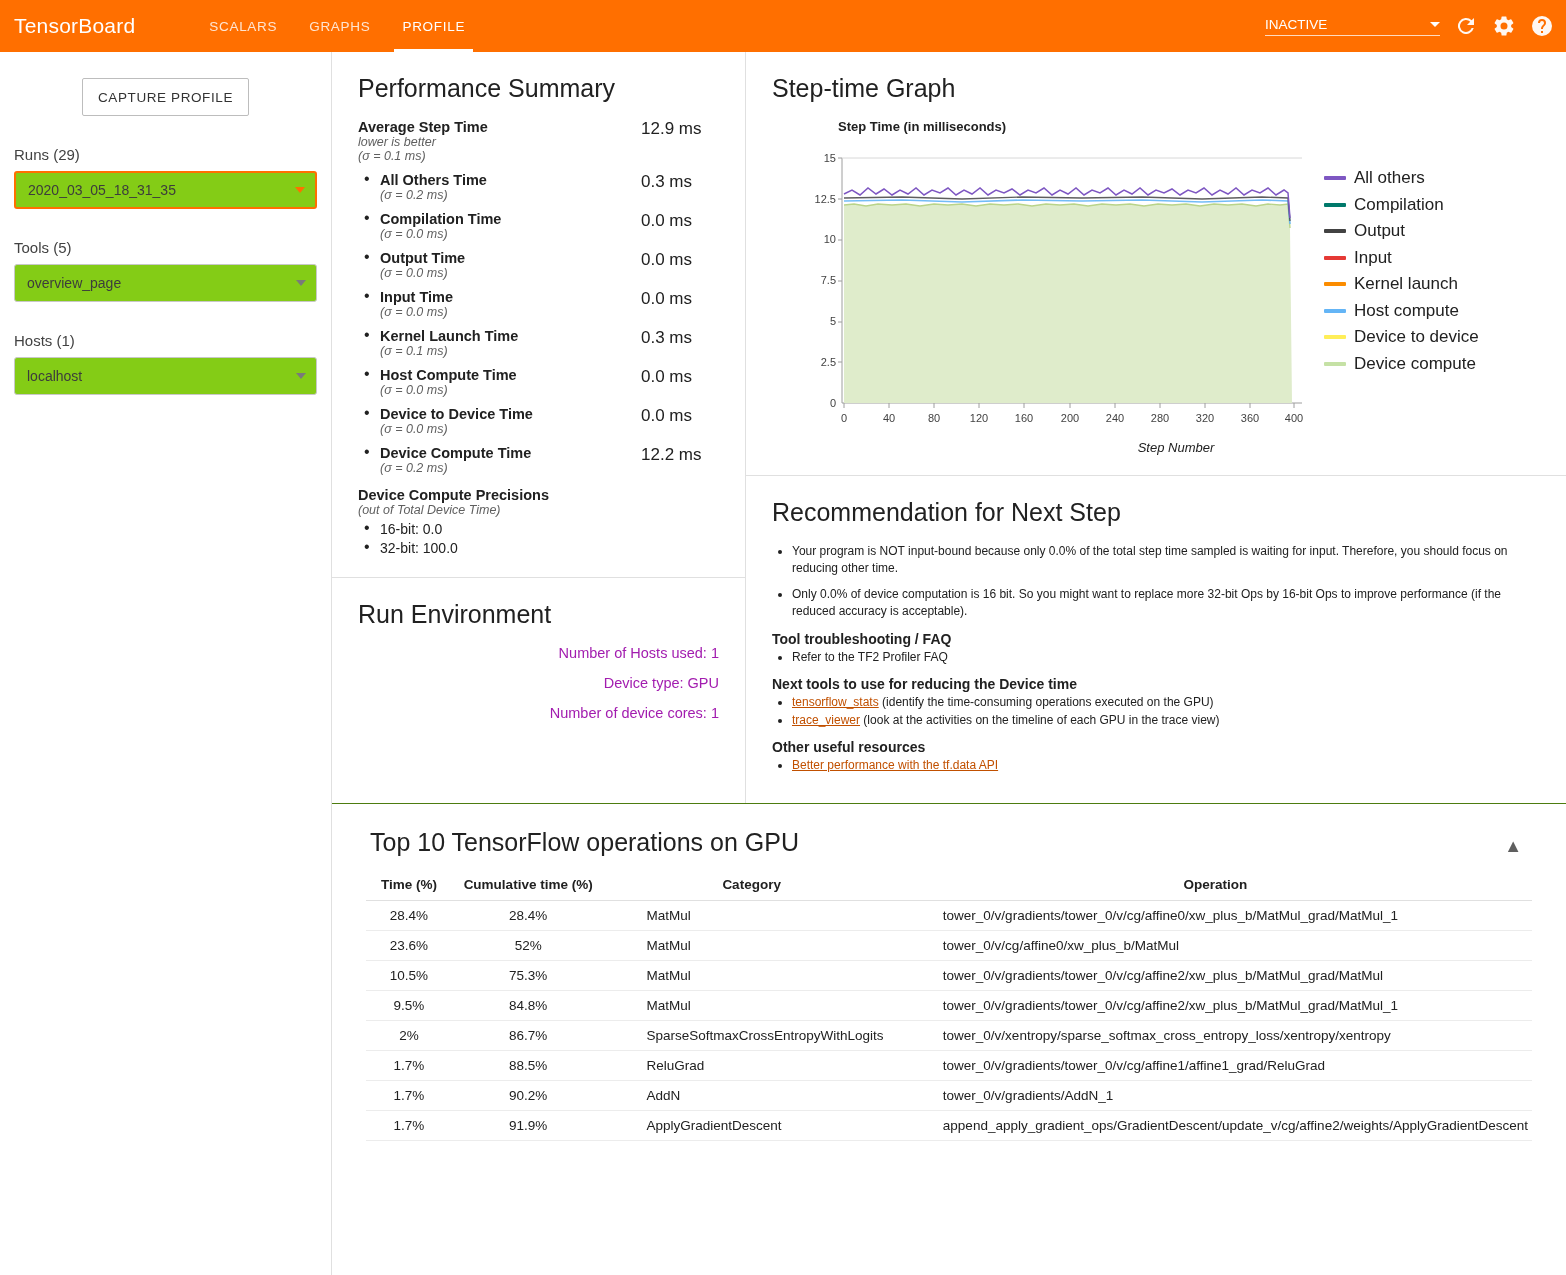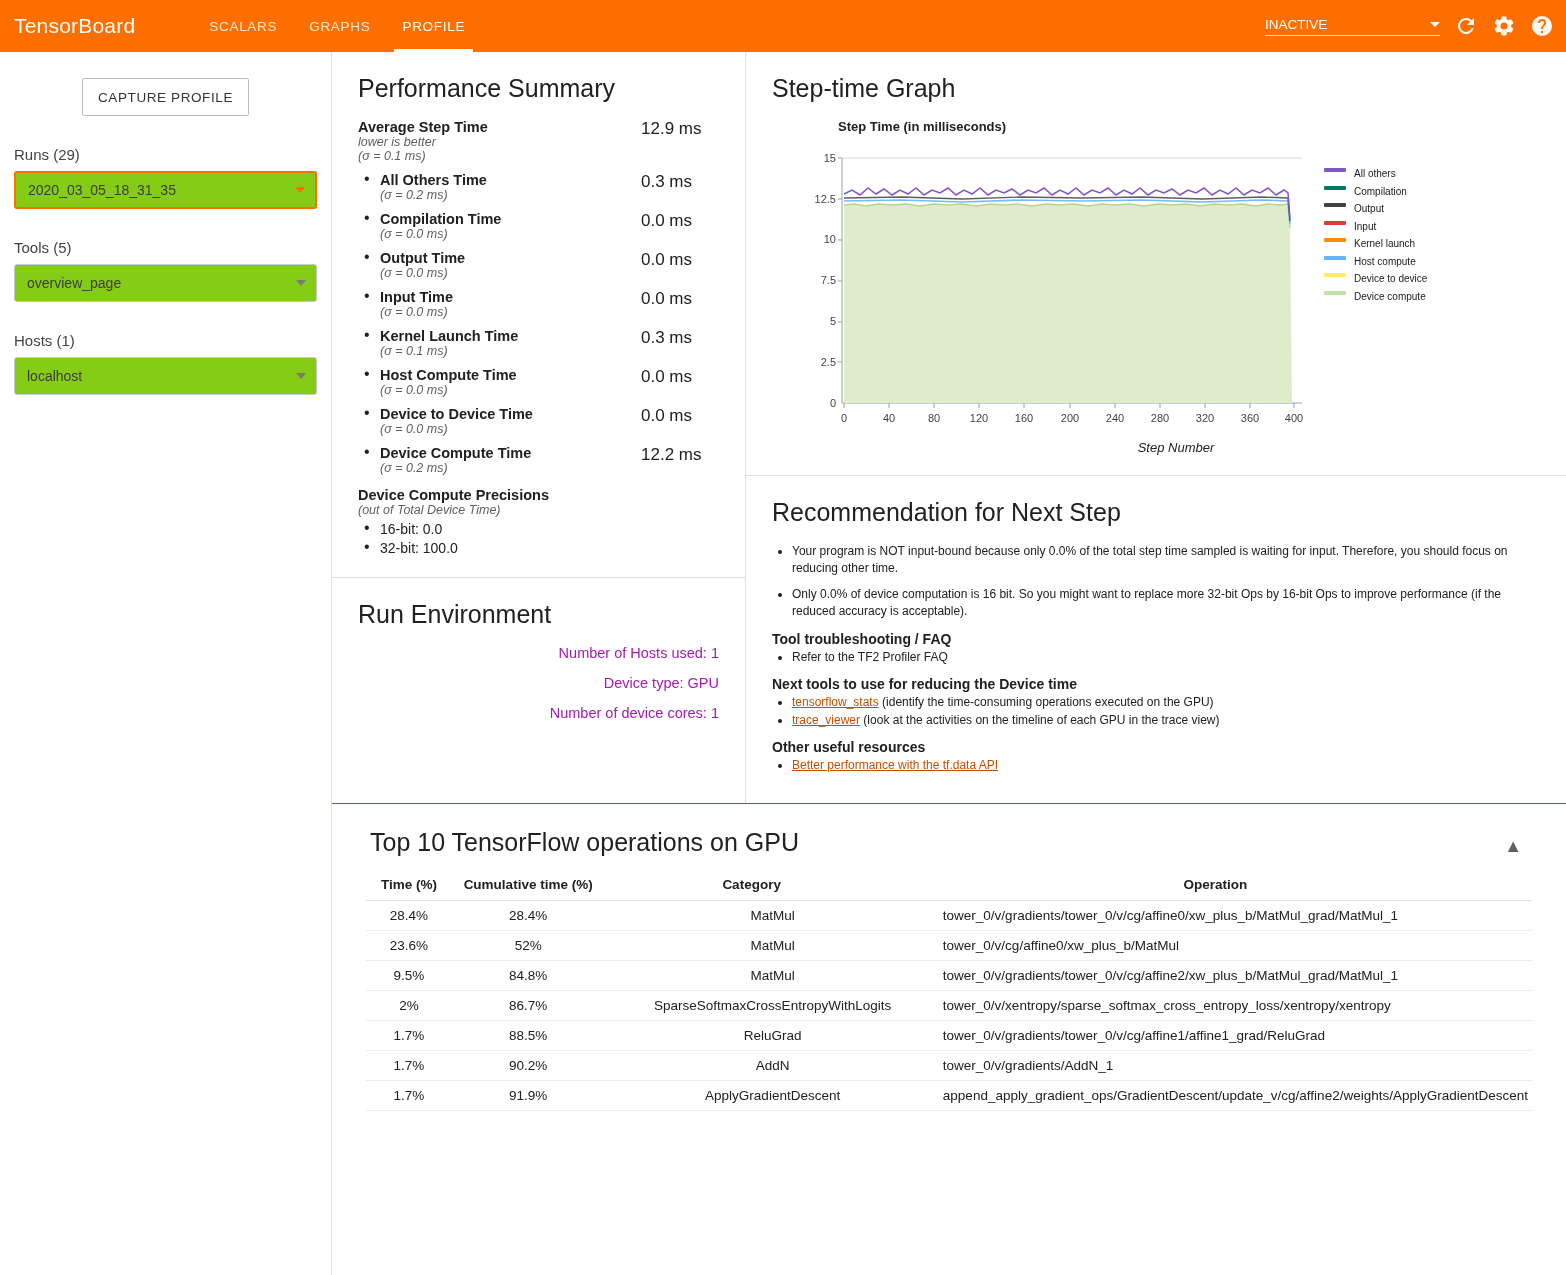--- a/index.html
+++ b/index.html
@@ -196,22 +196,23 @@
   .chart-title {
     font-size: 13px;
     font-weight: bold;
     margin: 10px 0 0 66px;
     color: #212121;
   }
   .chartbox { display: flex; padding: 4px 10px 0 10px; }
   .legend { padding: 30px 0 0 12px; }
   .legend-item {
     display: flex;
+    align-items: center;
     gap: 8px;
-    font-size: 10px;
+    font-size: 17px;
     margin-bottom: 6.5px;
     color: #212121;
     white-space: nowrap;
   }
   .legend-swatch { width: 22px; height: 4px; border-radius: 1px; }
   .xaxis-label {
     text-align: center;
     font-size: 13px;
     font-style: italic;
     color: #212121;
@@ -250,21 +251,21 @@
     color: #212121;
     margin-top: 36px;
   }
   tbody td {
     padding: 7px 4px;
     border-bottom: 1px solid #ececec;
     color: #212121;
   }
   .c-time { width: 90px; text-align: center; }
   .c-cum  { width: 160px; text-align: center; }
-  .c-cat  { width: 300px; text-align: center; padding-left: 42px; }
+  .c-cat  { width: 300px; text-align: left; padding-left: 42px; }
   .c-op   { text-align: left; padding-left: 40px; }
   th.c-cat { text-align: center; padding-left: 0; }
   th.c-op  { text-align: center; padding-left: 0; }
 </style>
 </head>
 <body>
 
 <div class="topbar">
   <div class="brand">TensorBoard</div>
   <div class="navtabs">
@@ -583,20 +584,26 @@
             <td class="c-cat">MatMul</td>
             <td class="c-op">tower_0/v/gradients/tower_0/v/cg/affine0/xw_plus_b/MatMul_grad/MatMul_1</td>
           </tr>
           <tr>
             <td class="c-time">23.6%</td>
             <td class="c-cum">52%</td>
             <td class="c-cat">MatMul</td>
             <td class="c-op">tower_0/v/cg/affine0/xw_plus_b/MatMul</td>
           </tr>
           <tr>
+            <td class="c-time">10.5%</td>
+            <td class="c-cum">75.3%</td>
+            <td class="c-cat">MatMul</td>
+            <td class="c-op">tower_0/v/gradients/tower_0/v/cg/affine2/xw_plus_b/MatMul_grad/MatMul</td>
+          </tr>
+          <tr>
             <td class="c-time">9.5%</td>
             <td class="c-cum">84.8%</td>
             <td class="c-cat">MatMul</td>
             <td class="c-op">tower_0/v/gradients/tower_0/v/cg/affine2/xw_plus_b/MatMul_grad/MatMul_1</td>
           </tr>
           <tr>
             <td class="c-time">2%</td>
             <td class="c-cum">86.7%</td>
             <td class="c-cat">SparseSoftmaxCrossEntropyWithLogits</td>
             <td class="c-op">tower_0/v/xentropy/sparse_softmax_cross_entropy_loss/xentropy/xentropy</td>

